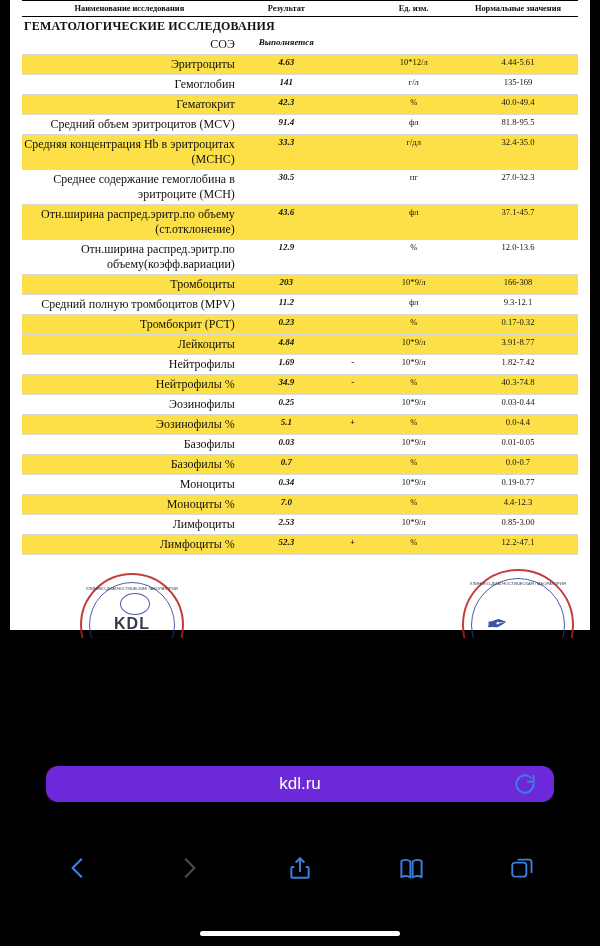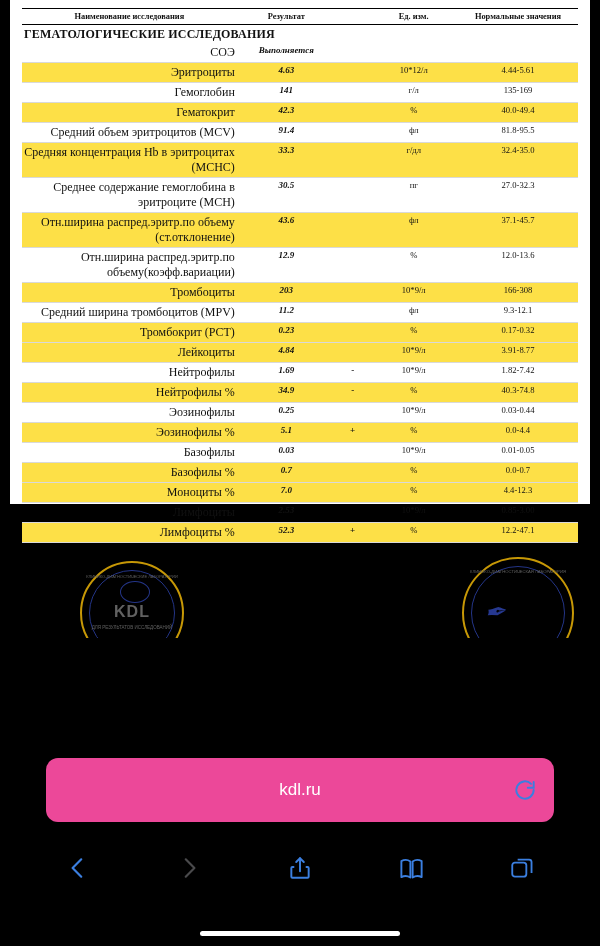--- a/index.html
+++ b/index.html
@@ -27,24 +27,24 @@
     background: #000;
     height: 638px;
     overflow: hidden;
     position: relative;
   }
   .sheet {
     position: absolute;
     left: 10px;
     top: 0;
     width: 580px;
-    height: 504px;
+    height: 630px;
     background: #ffffff;
     box-sizing: border-box;
-    padding: 8px 12px 0 12px;
+    padding: 0 12px 0 12px;
   }
   table.labtable {
     width: 100%;
     border-collapse: collapse;
     font-size: 8.6px;
     color: #111;
   }
   table.labtable th {
     font-weight: bold;
     font-size: 8.4px;
@@ -84,22 +84,22 @@
 
   
   .stamps {
     position: relative;
     height: 110px;
     margin-top: 14px;
   }
   .stamp {
     position: absolute;
     border-radius: 50%;
-    border: 2px solid #eab308;
-    color: #737373;
+    border: 2px solid #b91c1c;
+    color: #0f172a;
     box-sizing: border-box;
     opacity: .85;
   }
   .stamp-left {
     left: 58px; top: 4px;
     width: 104px; height: 104px;
     border-width: 2px;
   }
   .stamp-left .inner-ring {
     position: absolute; left: 7px; top: 7px; right: 7px; bottom: 7px;
@@ -173,23 +173,23 @@
   }
 
   
   .chrome {
     flex: 1;
     background: #000;
     position: relative;
   }
   .urlbar {
     position: absolute;
-    left: 46px; right: 46px; top: 120px;
-    height: 64px;
-    background: #ec4899;
+    left: 46px; right: 46px; top: 128px;
+    height: 36px;
+    background: #6d28d9;
     border-radius: 12px;
     display: flex;
     align-items: center;
     justify-content: center;
   }
   .urlbar .url-text {
     font-family: "Liberation Sans", sans-serif;
     font-size: 17px;
     color: #ffffff;
   }
@@ -312,21 +312,21 @@
               <td class="c-norm">12.0-13.6</td>
             </tr>
           <tr class="row-alt">
               <td class="c-name">Тромбоциты</td>
               <td class="c-res">203</td>
               <td class="c-sign"></td>
               <td class="c-unit">10*9/л</td>
               <td class="c-norm">166-308</td>
             </tr>
           <tr>
-              <td class="c-name">Средний ширина тромбоцитов (MPV)</td>
+              <td class="c-name">Средний полную тромбоцитов (MPV)</td>
               <td class="c-res">11.2</td>
               <td class="c-sign"></td>
               <td class="c-unit">фл</td>
               <td class="c-norm">9.3-12.1</td>
             </tr>
           <tr class="row-alt">
               <td class="c-name">Тромбокрит (PCT)</td>
               <td class="c-res">0.23</td>
               <td class="c-sign"></td>
               <td class="c-unit">%</td>
@@ -373,20 +373,27 @@
               <td class="c-sign"></td>
               <td class="c-unit">10*9/л</td>
               <td class="c-norm">0.01-0.05</td>
             </tr>
           <tr class="row-alt">
               <td class="c-name">Базофилы %</td>
               <td class="c-res">0.7</td>
               <td class="c-sign"></td>
               <td class="c-unit">%</td>
               <td class="c-norm">0.0-0.7</td>
+            </tr>
+          <tr>
+              <td class="c-name">Моноциты</td>
+              <td class="c-res">0.34</td>
+              <td class="c-sign"></td>
+              <td class="c-unit">10*9/л</td>
+              <td class="c-norm">0.19-0.77</td>
             </tr>
           <tr class="row-alt">
               <td class="c-name">Моноциты %</td>
               <td class="c-res">7.0</td>
               <td class="c-sign"></td>
               <td class="c-unit">%</td>
               <td class="c-norm">4.4-12.3</td>
             </tr>
           <tr>
               <td class="c-name">Лимфоциты</td>

